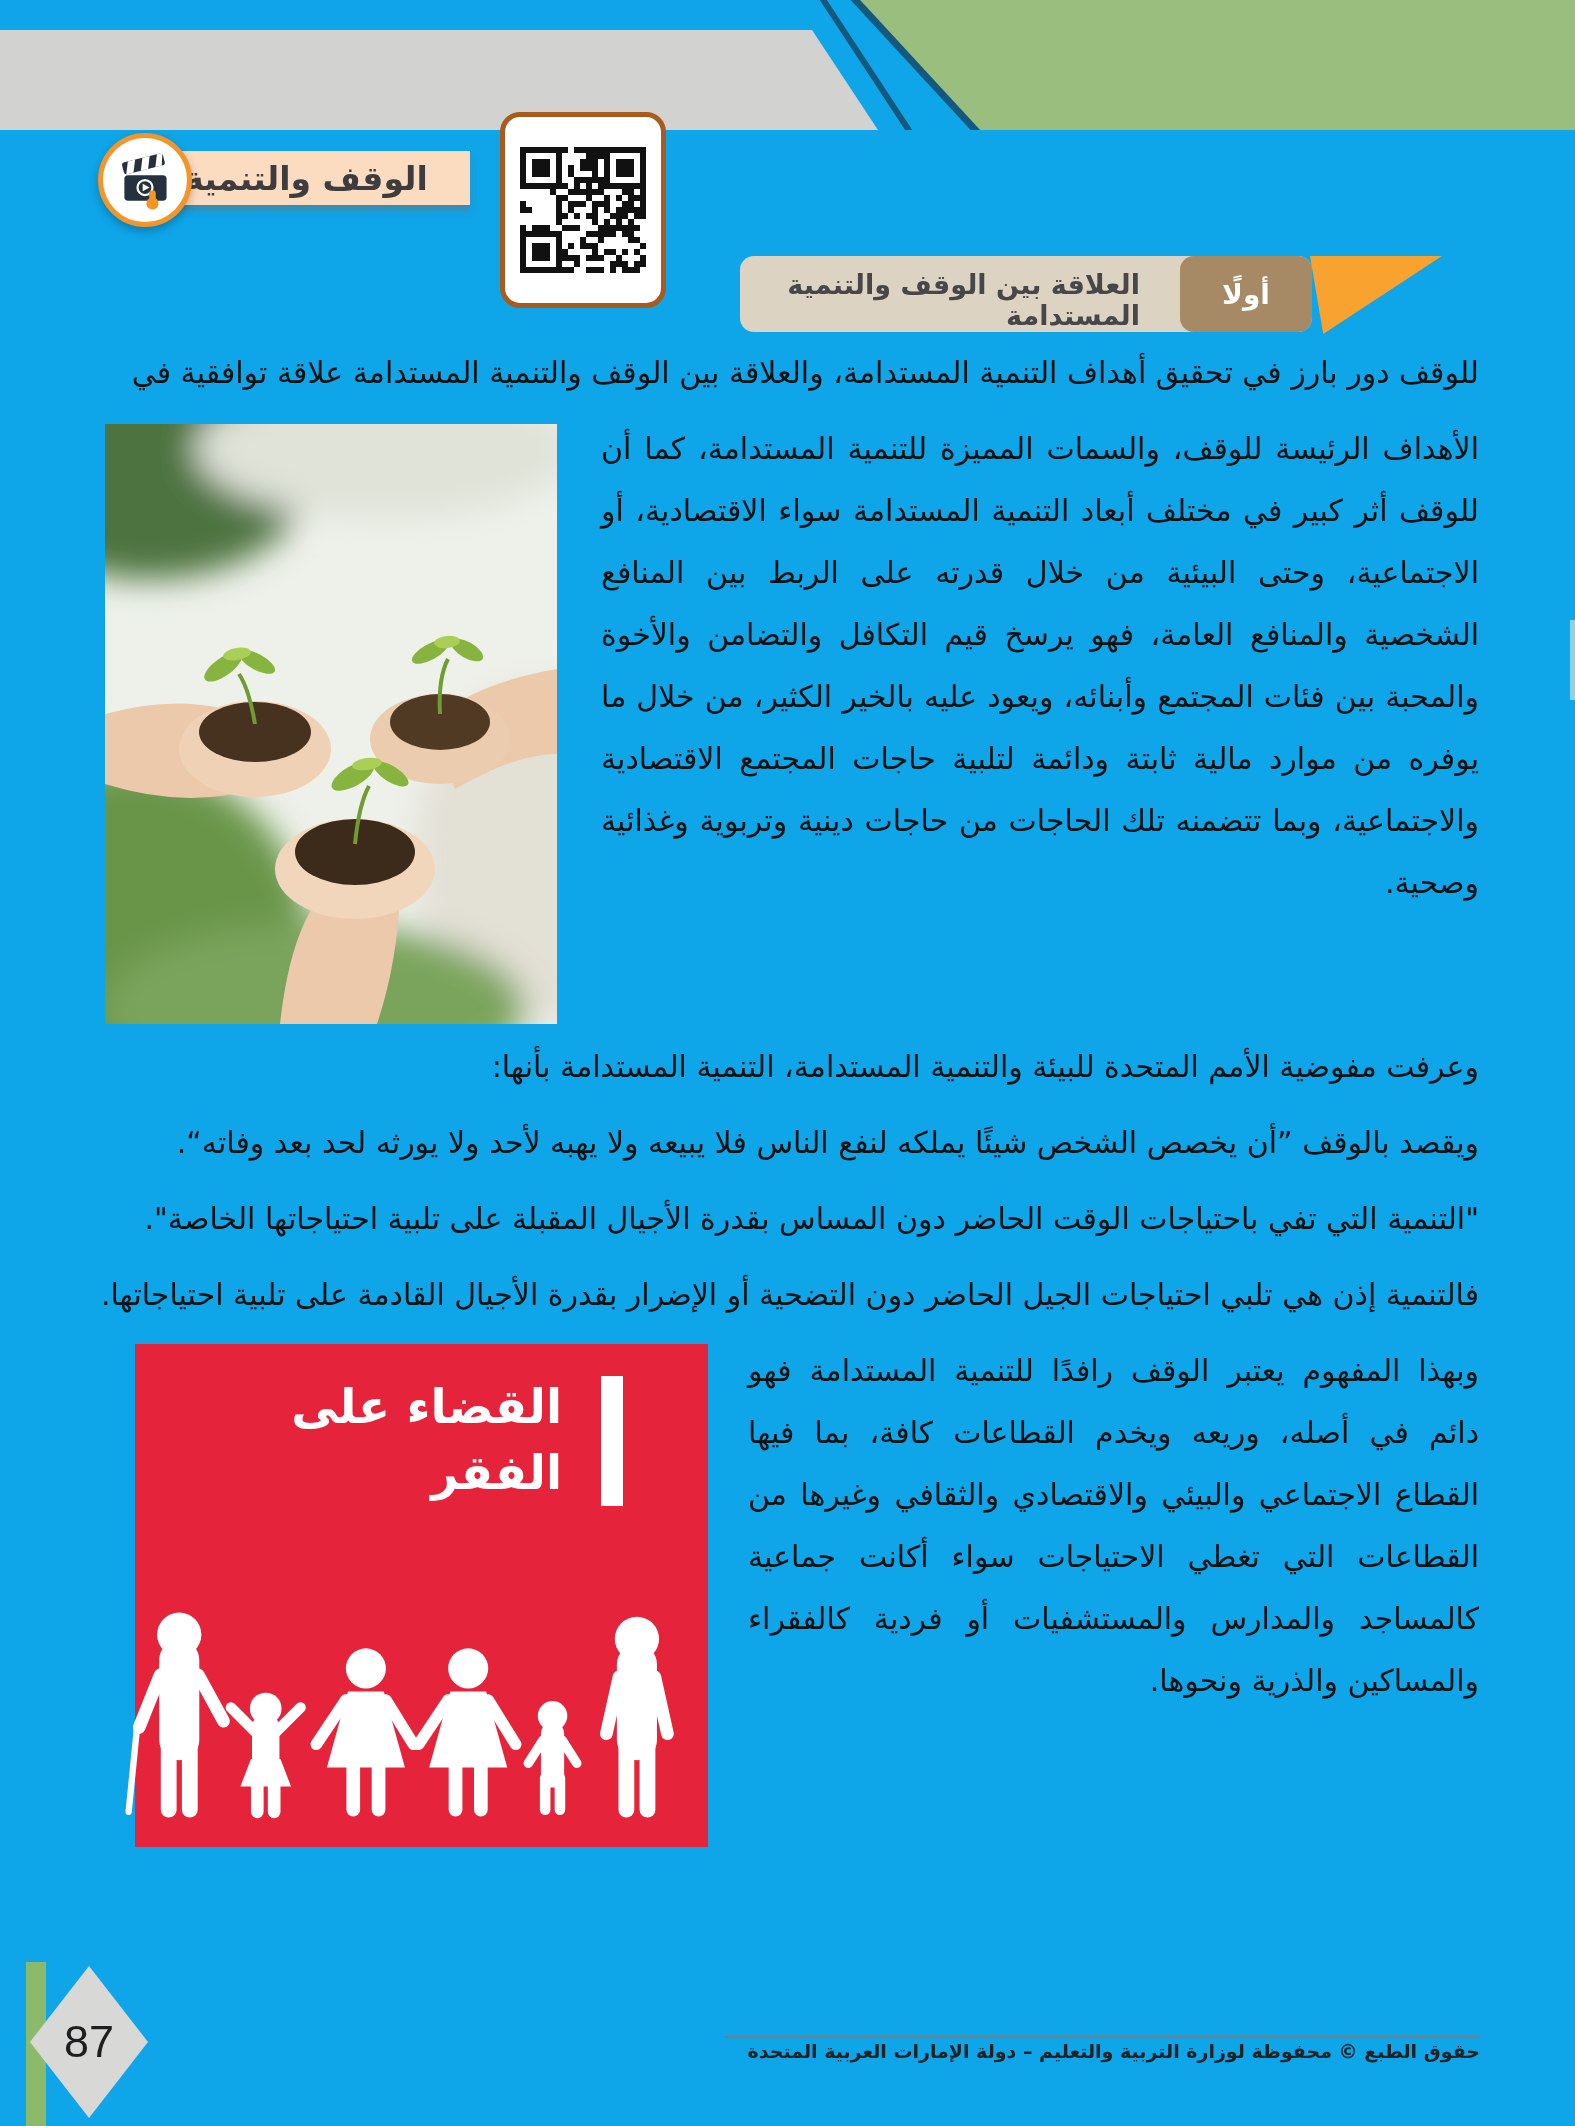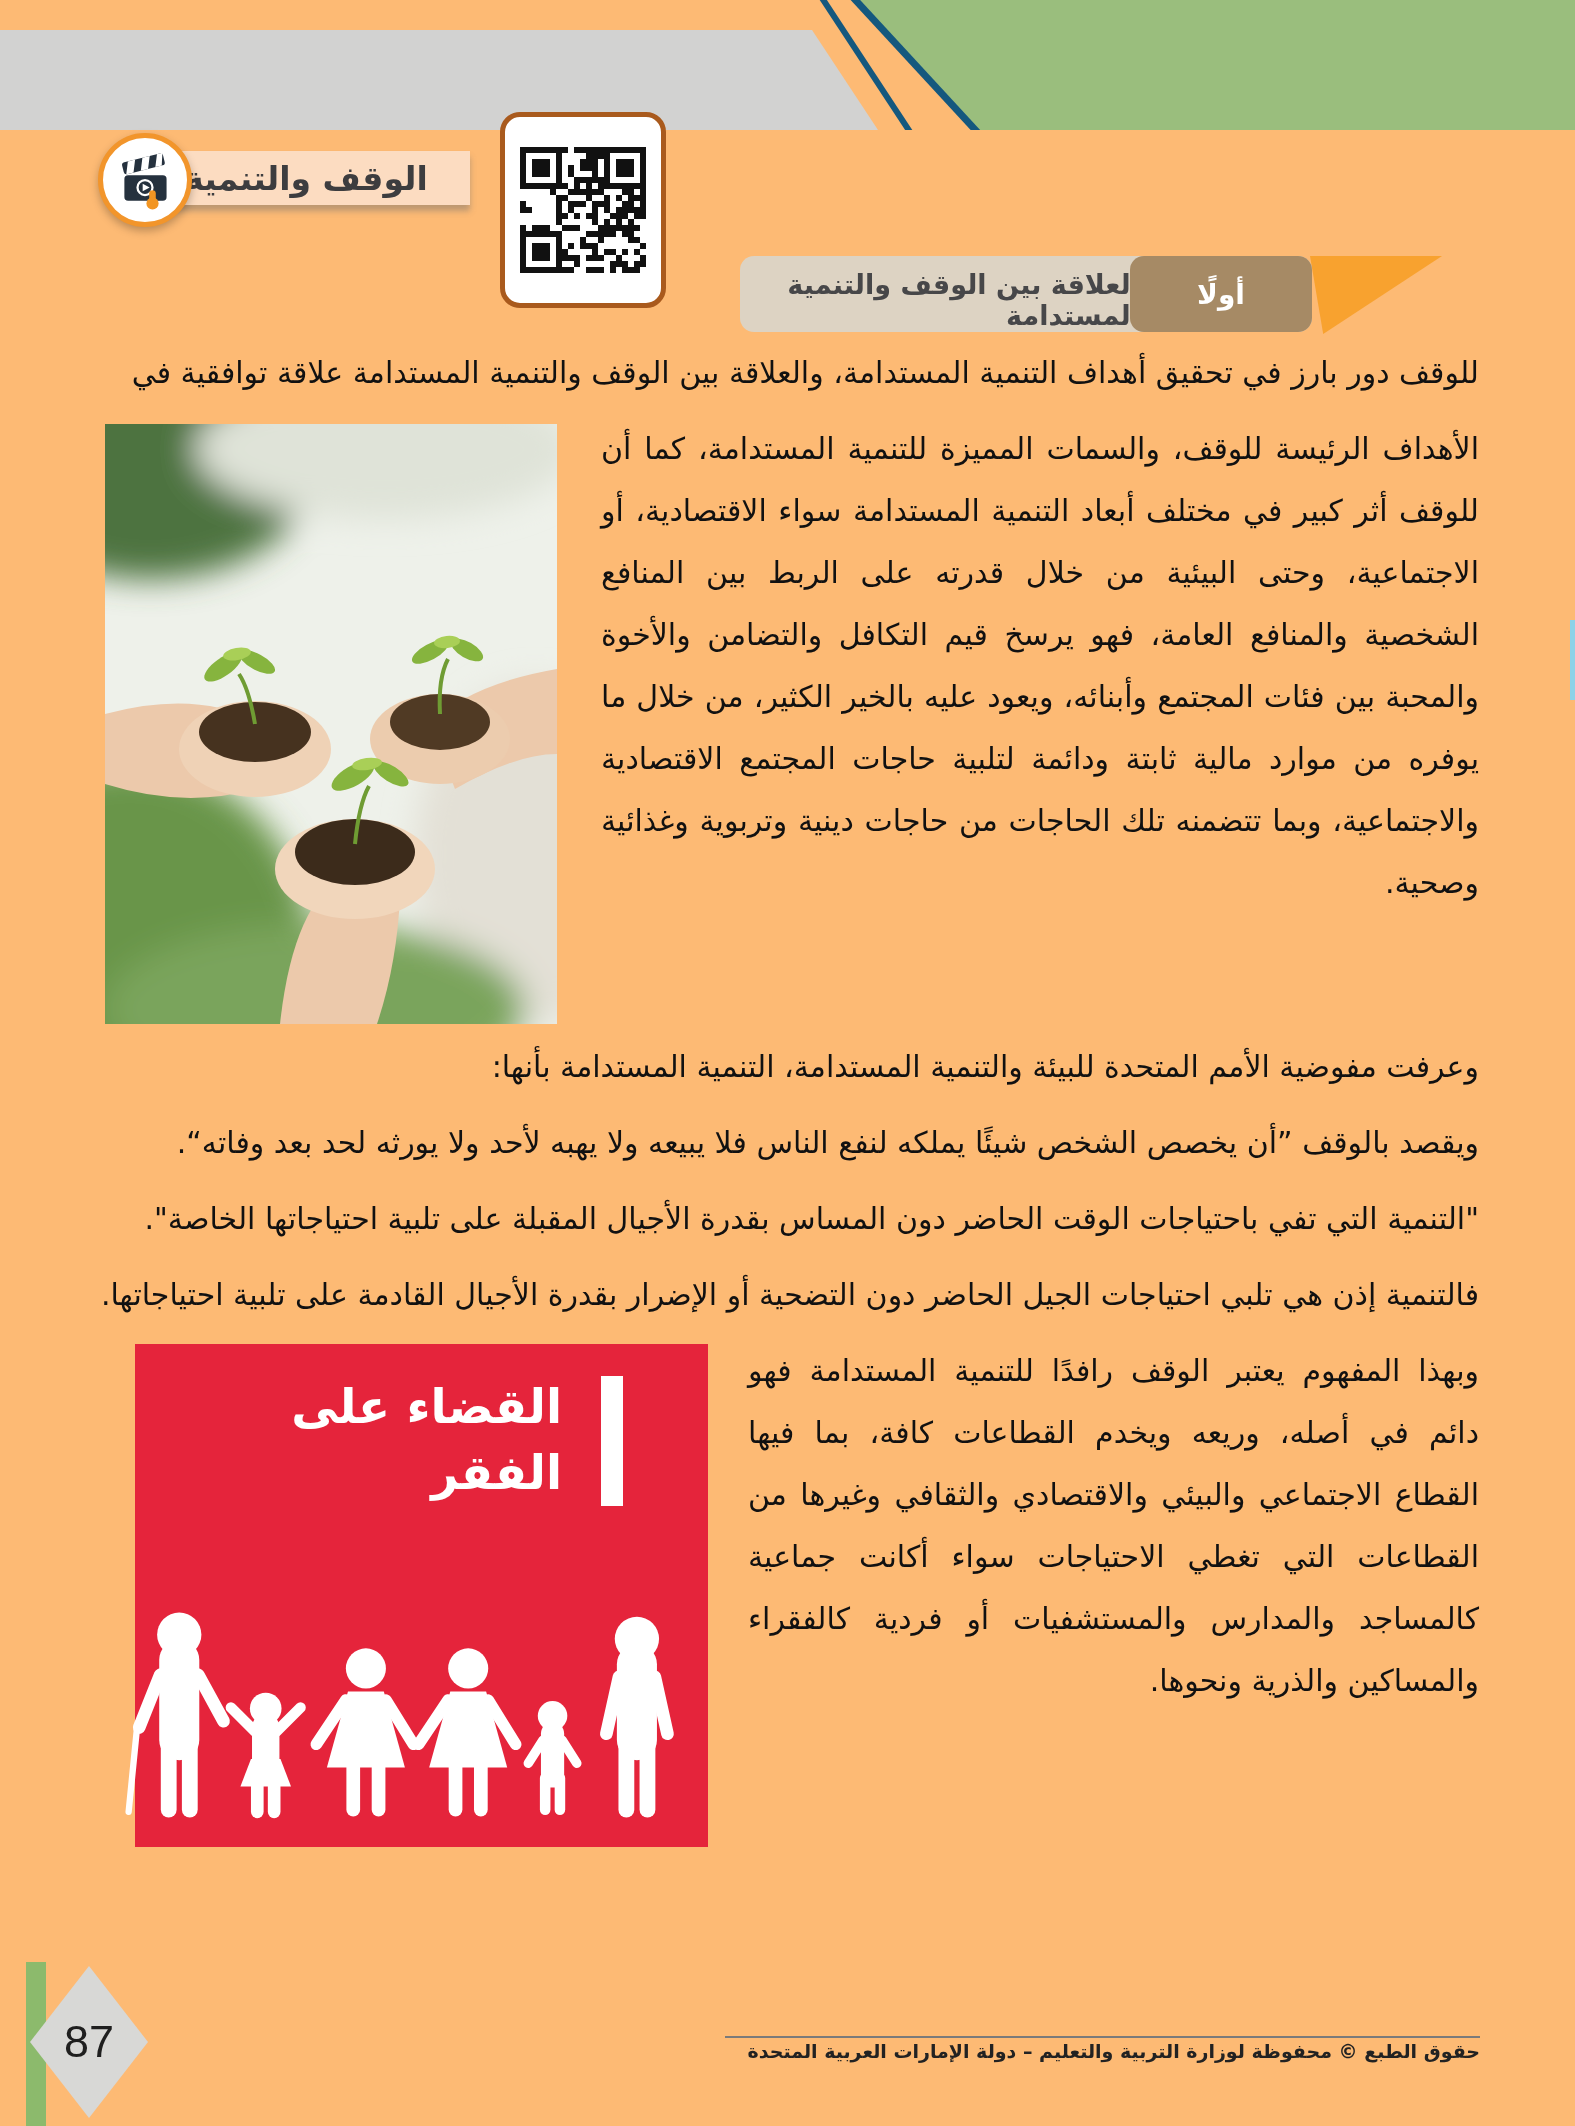--- a/index.html
+++ b/index.html
@@ -1,35 +1,35 @@
 <!DOCTYPE html>
 <html lang="ar" dir="rtl" style="--page-green: #9abe7d; --band-gray: #d2d2d1; --line-blue: #15587e; --header-peach: #fcdcc1; --accent-orange: #f2952b; --qr-border: #a95a1d; --banner-beige: #ddd3c3; --banner-brown: #a68a65; --banner-triangle: #f8a22f; --sdg-red: #e5243b; --footer-green: #8cba6c;"><head>
 <meta charset="utf-8">
 <style>
   html,body{margin:0;padding:0;background:#fff;}
-  .page{position:relative;width:1575px;height:2126px;background:#fdba74;overflow:hidden;
+  .page{position:relative;width:1575px;height:2126px;background:#0ea5e9;overflow:hidden;
         font-family:"DejaVu Sans",sans-serif;}
   
   .top-deco{position:absolute;left:0;top:0;width:1575px;height:130px;}
   
   .video-icon-wrap{position:absolute;left:98px;top:133px;width:84px;height:84px;border-radius:50%;
         background:#fff;border:5px solid var(--accent-orange,#f2952b);box-shadow:0 4px 8px rgba(0,0,0,.25);
         display:flex;align-items:center;justify-content:center;z-index:3;}
   .title-bar{position:absolute;left:142px;top:151px;width:328px;height:54px;
         background:var(--header-peach,#fcdcc1);box-shadow:0 6px 6px rgba(110,110,110,.45);
         display:flex;align-items:center;justify-content:center;z-index:2;}
   .title-bar span{font-size:33px;font-weight:bold;color:#3d3d3f;}
   .qr-box{position:absolute;left:500px;top:112px;width:156px;height:186px;border:5px solid var(--qr-border,#a95a1d);
         border-radius:20px;background:#fff;display:flex;align-items:center;justify-content:center;}
   
   .banner{position:absolute;left:740px;top:256px;width:572px;height:76px;
         background:var(--banner-beige,#ddd3c3);border-radius:14px;z-index:2;}
   .banner-title{position:absolute;left:0;top:0;right:172px;height:88px;display:flex;align-items:center;
         justify-content:center;font-size:27px;font-weight:bold;color:#474749;}
-  .banner-first{position:absolute;right:0;top:0;width:182px;height:76px;border-radius:14px;
+  .banner-first{position:absolute;right:0;top:0;width:132px;height:76px;border-radius:14px;
         background:var(--banner-brown,#a68a65);display:flex;align-items:center;justify-content:center;
         font-size:28px;font-weight:bold;color:#fff;}
   .banner-tri{position:absolute;left:1310px;top:256px;width:132px;height:78px;
         background:var(--banner-triangle,#f8a22f);clip-path:polygon(0 0,100% 0,10% 100%);z-index:1;}
   .edge-tab{position:absolute;right:0;top:620px;width:5px;height:80px;background:#8ed2e8;}
   
   .content{position:absolute;left:97px;top:342px;width:1382px;direction:rtl;
         font-family:"DejaVu Sans",sans-serif;font-size:30px;line-height:62px;color:#111;
         text-align:justify;}
   .content p{margin:0 0 14px 0;}

